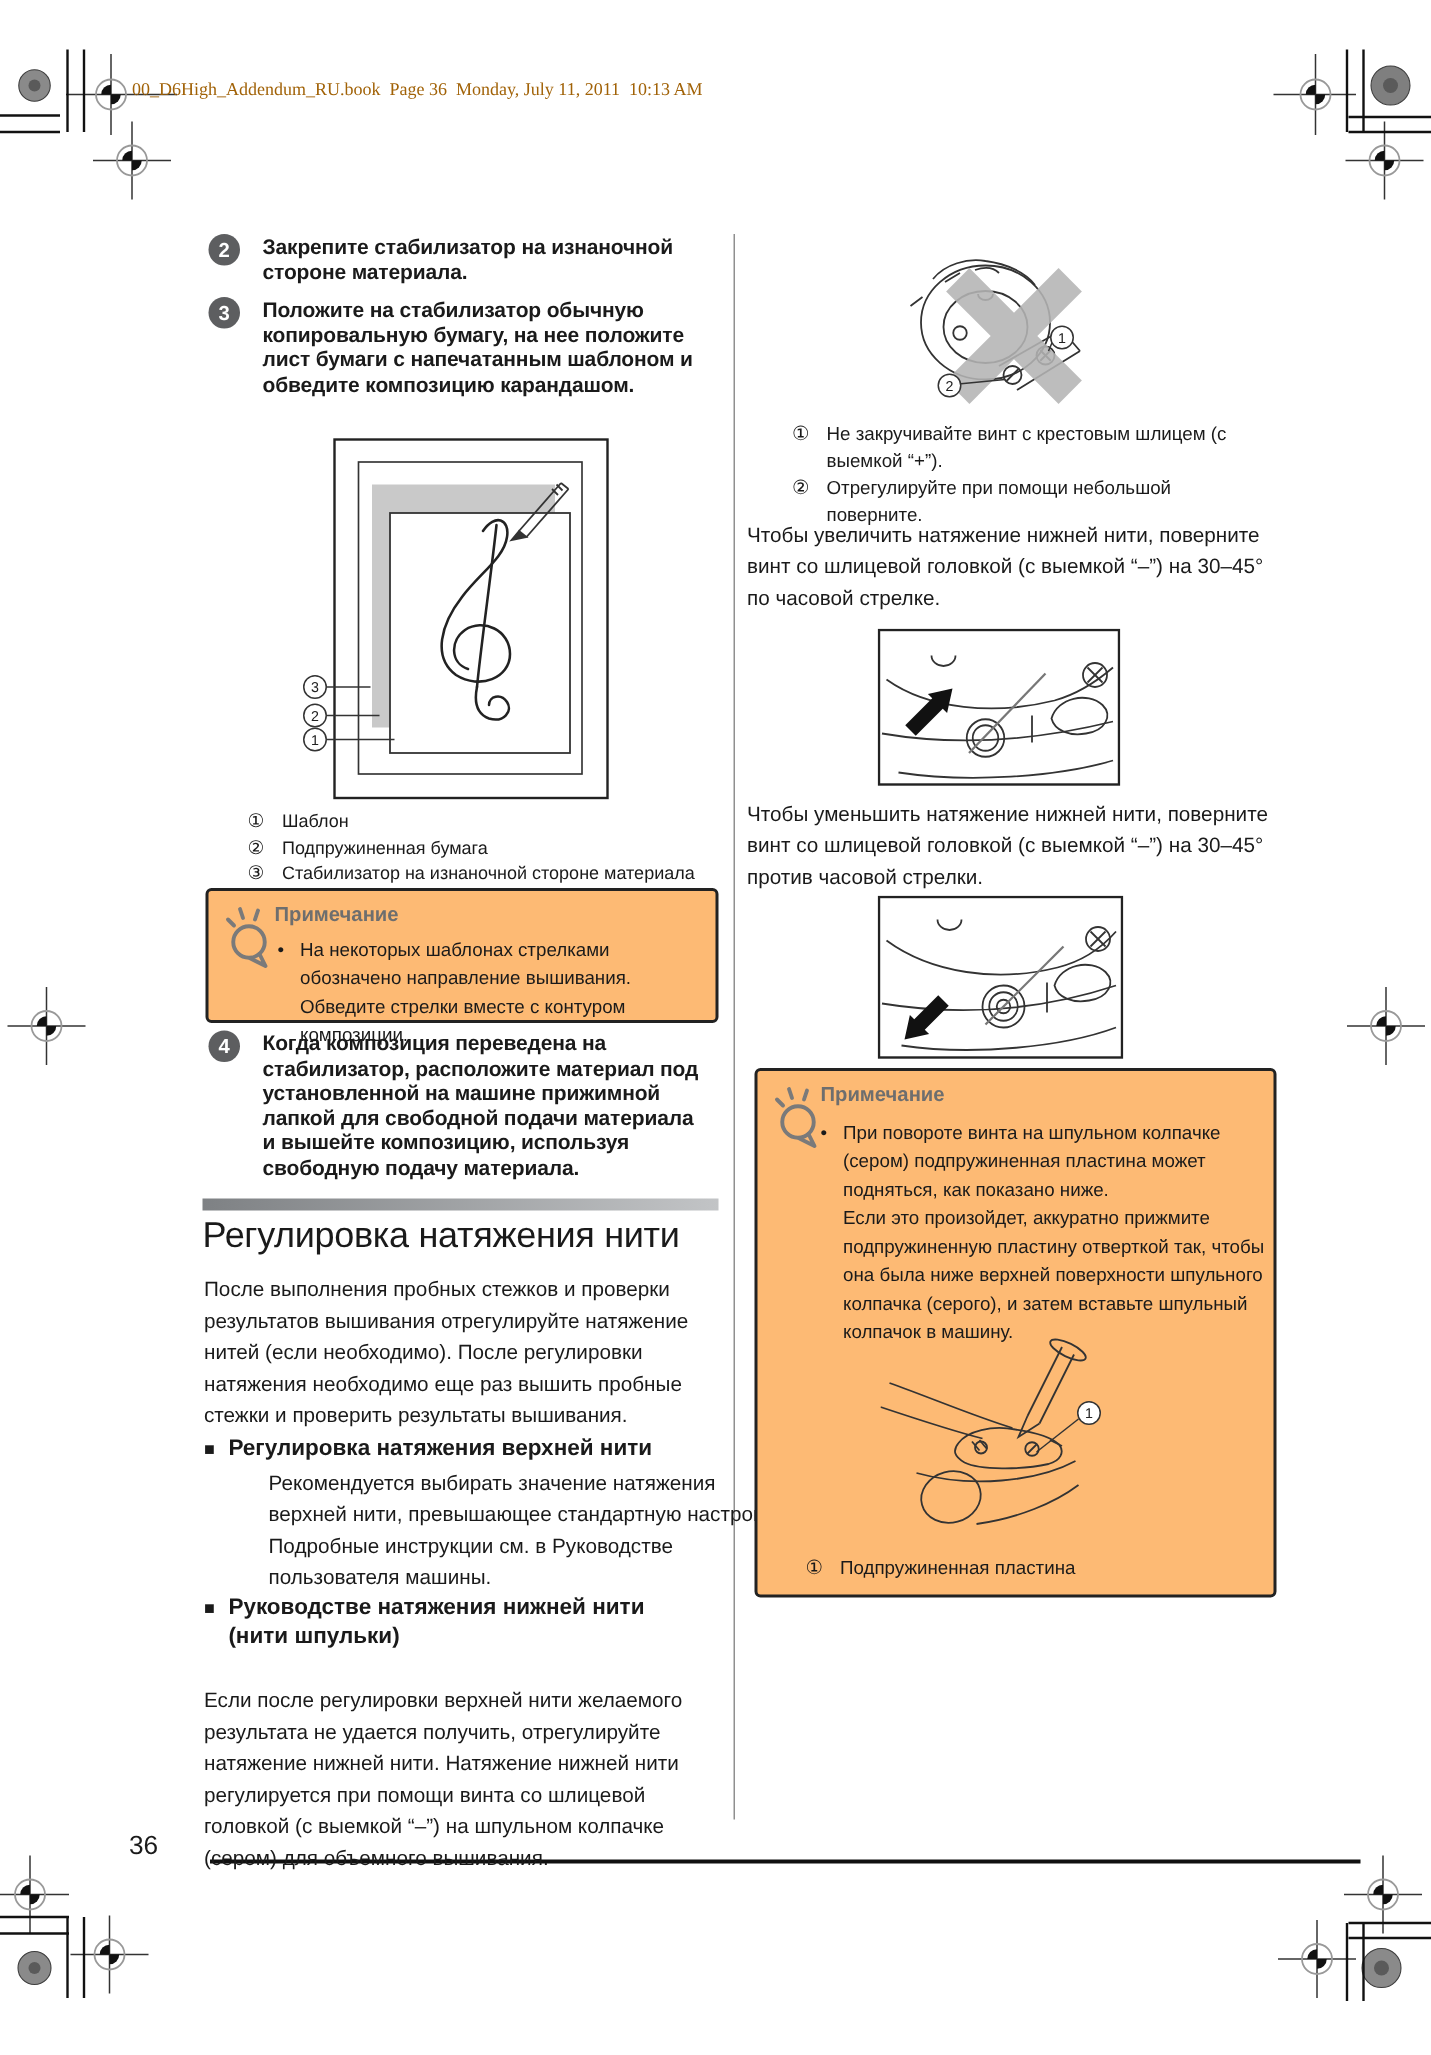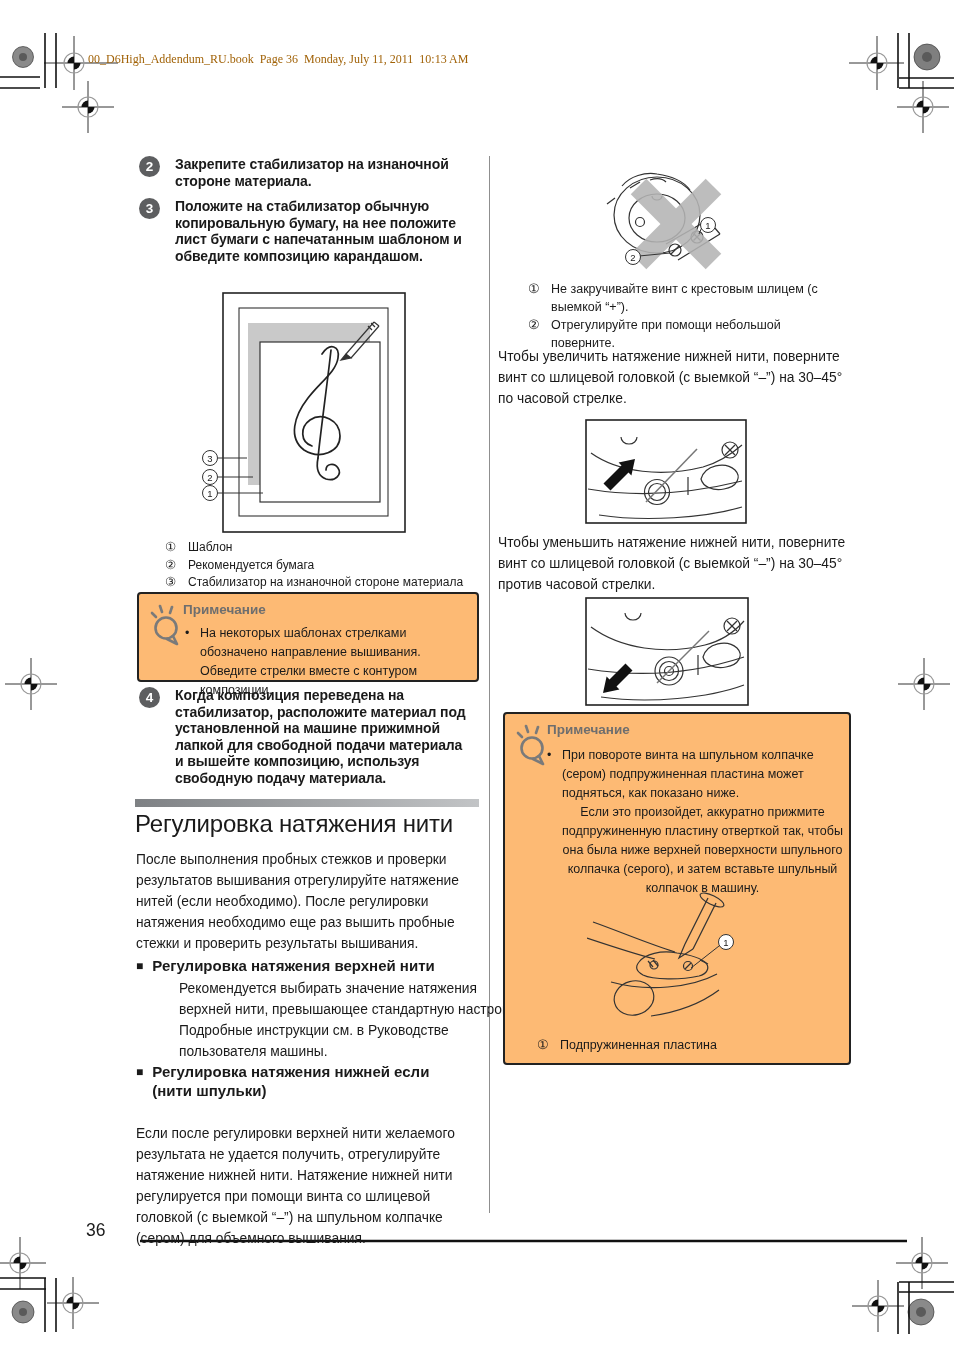--- a/index.html
+++ b/index.html
@@ -187,21 +187,21 @@
     </g>
   </svg>
 
   <div class="abs" style="left:165px;top:539px;width:320px;">
     <div class="legend-item">
       <span class="legend-marker">①</span>
       <span>Шаблон</span>
     </div>
     <div class="legend-item">
       <span class="legend-marker">②</span>
-      <span>Рекомендуется бумага</span>
+      <span>Подпружиненная бумага</span>
     </div>
     <div class="legend-item">
       <span class="legend-marker">③</span>
       <span>Стабилизатор на изнаночной стороне материала</span>
     </div>
   </div>
 
   <div class="abs note-box" style="left:137px;top:592px;width:338px;height:86px;">
     <svg class="abs" style="left:8px;top:8px;" width="36" height="46" viewBox="0 0 36 46">
       <g stroke="#7a7a7a" stroke-width="2.6" fill="none" stroke-linecap="round" stroke-linejoin="round">
@@ -230,21 +230,21 @@
   <div class="abs para" style="left:136px;top:849px;width:352px;">После выполнения пробных стежков и проверки результатов вышивания отрегулируйте натяжение нитей (если необходимо). После регулировки натяжения необходимо еще раз вышить пробные стежки и проверить результаты вышивания.</div>
 
   <div class="abs subsec-title" style="left:136px;top:956px;width:350px;">
     <span class="subsec-marker">■</span>
     <span style="width:320px;">Регулировка натяжения верхней нити</span>
   </div>
   <div class="abs para" style="left:132px;top:978px;width:352px;margin-left:47px;">Рекомендуется выбирать значение натяжения верхней нити, превышающее стандартную настройку. Подробные инструкции см. в Руководстве пользователя машины.</div>
 
   <div class="abs subsec-title" style="left:136px;top:1062px;width:350px;">
     <span class="subsec-marker">■</span>
-    <span style="width:300px;">Регулировка натяжения нижней если (нити шпульки)</span>
+    <span style="width:300px;">Руководстве натяжения нижней нити (нити шпульки)</span>
   </div>
   <div class="abs para" style="left:136px;top:1123px;width:352px;">Если после регулировки верхней нити желаемого результата не удается получить, отрегулируйте натяжение нижней нити. Натяжение нижней нити регулируется при помощи винта со шлицевой головкой (с выемкой “–”) на шпульном колпачке (сером) для объемного вышивания.</div>
 
   <svg class="abs" style="left:560px;top:158px;" width="240" height="130" viewBox="0 0 240 130">
     <g class="lineart">
       <ellipse cx="97" cy="57" rx="43" ry="38"></ellipse>
       <ellipse cx="97" cy="60" rx="28" ry="24"></ellipse>
       <circle cx="80" cy="64" r="4.5"></circle>
       <path d="M 92,38 a 5,4 0 1 0 10,0"></path>
       <path d="M 62,28 C 70,18 85,14 97,16 C 112,18 124,24 130,32"></path>
@@ -332,21 +332,21 @@
         <line x1="5" y1="11" x2="9" y2="15"></line>
         <line x1="13" y1="4" x2="15" y2="10"></line>
         <line x1="25" y1="5" x2="23" y2="11"></line>
       </g>
     </svg>
     <div class="abs note-title" style="left:42px;top:8px;">Примечание</div>
     <div class="abs note-bullet" style="left:42px;top:32px;width:296px;">
       <span class="bullet-dot">•</span>
       <span style="width:281px;">
         <span style="display:block;">При повороте винта на шпульном колпачке (сером) подпружиненная пластина может подняться, как показано ниже.</span>
-        <span style="display:block;text-align:center;">Если это произойдет, аккуратно прижмите подпружиненную пластину отверткой так, чтобы она была ниже верхней поверхности шпульного колпачка (серого), и затем вставьте шпульный колпачок в машину.</span>
+        <span style="display:block;">Если это произойдет, аккуратно прижмите подпружиненную пластину отверткой так, чтобы она была ниже верхней поверхности шпульного колпачка (серого), и затем вставьте шпульный колпачок в машину.</span>
       </span>
     </div>
 
     <svg class="abs" style="left:82px;top:178px;" width="170" height="140" viewBox="0 0 170 140">
       <g class="lineart">
         <line x1="121" y1="6" x2="98" y2="52"></line>
         <line x1="129" y1="11" x2="106" y2="57"></line>
         <ellipse cx="125" cy="8" rx="13" ry="4.5" transform="rotate(26 125 8)"></ellipse>
         <path d="M 98,52 L 92,66 L 106,57"></path>
         <path d="M 6,30 C 34,40 62,52 88,60"></path>

